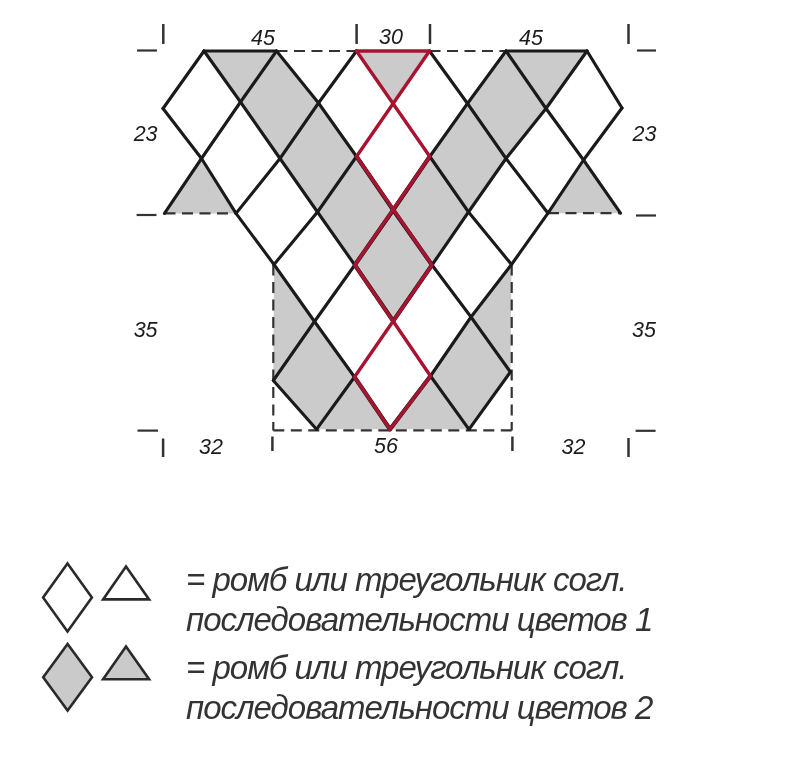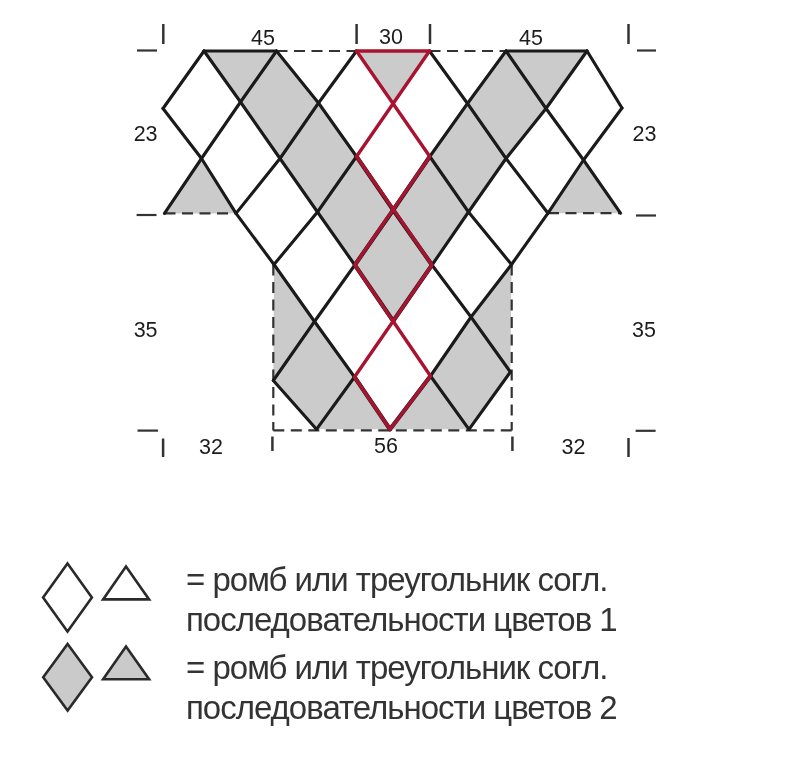--- a/index.html
+++ b/index.html
@@ -1,17 +1,17 @@
 <!DOCTYPE html>
 <html><head>
 <meta charset="utf-8">
 <style>
   html,body{margin:0;padding:0;background:#ffffff;}
   .wrap{width:800px;height:762px;position:relative;background:#ffffff;
-        font-family:"Liberation Sans", sans-serif;}
+        font-family:"Liberation Sans", sans-serif;font-style:italic;}
   svg{display:block;filter:blur(0.4px);}
 </style>
 </head>
 <body>
 <div class="wrap">
 
 <svg width="800" height="762" viewBox="0 0 800 762">
 
   <rect x="0" y="0" width="800" height="762" fill="#ffffff"></rect>
 

